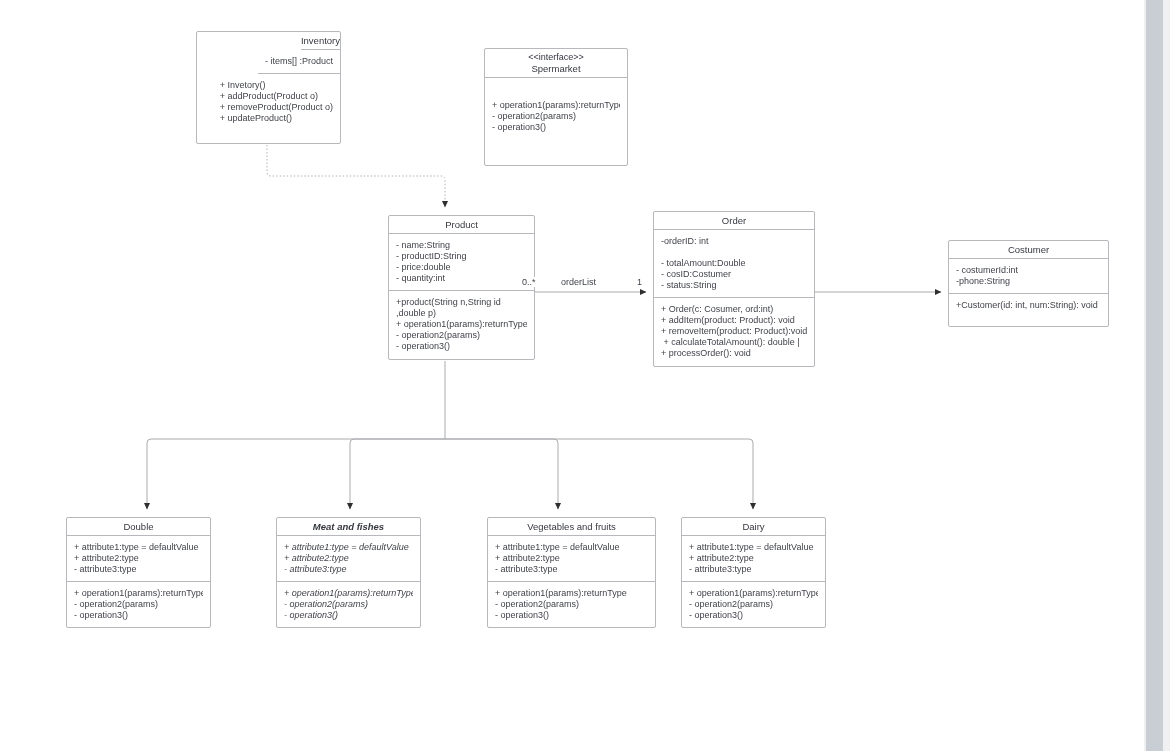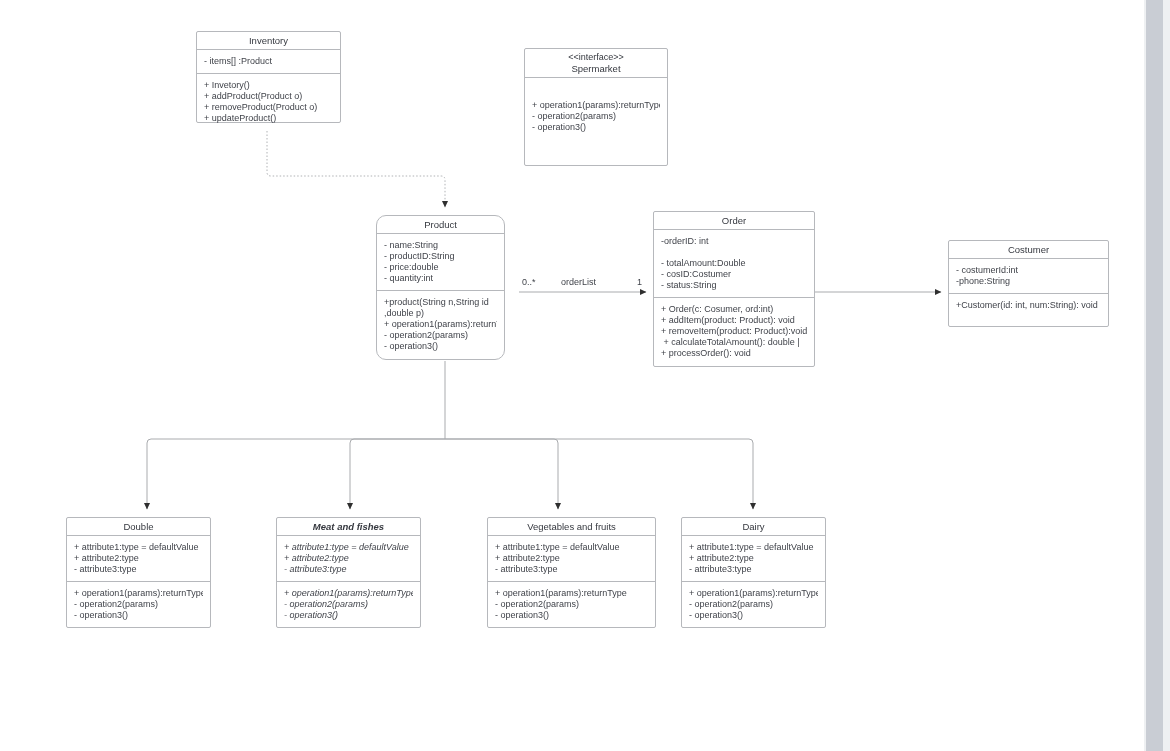--- a/index.html
+++ b/index.html
@@ -64,46 +64,46 @@
     </g>
     <g>
       <path d="M445,361 L445,439" fill="none" stroke="#a9abae" stroke-width="1"></path>
       <path d="M445,439 L151,439 Q147,439 147,443 L147,509" fill="none" stroke="#a9abae" stroke-width="1" marker-end="url(#arrow)"></path>
       <path d="M445,439 L354,439 Q350,439 350,443 L350,509" fill="none" stroke="#a9abae" stroke-width="1" marker-end="url(#arrow)"></path>
       <path d="M445,439 L554,439 Q558,439 558,443 L558,509" fill="none" stroke="#a9abae" stroke-width="1" marker-end="url(#arrow)"></path>
       <path d="M445,439 L749,439 Q753,439 753,443 L753,509" fill="none" stroke="#a9abae" stroke-width="1" marker-end="url(#arrow)"></path>
     </g>
   </svg>
 
-  <div class="uml-class" style="left:196px;top:31px;width:145px;height:92px;">
+  <div class="uml-class" style="left:196px;top:31px;width:145px;height:113px;align-items:flex-end;">
     <div class="uml-title">Inventory</div>
     <div class="uml-attrs">
         <div class="member-line">- items[] :Product</div>
       </div>
     <div class="uml-methods">
         <div class="member-line">+ Invetory()</div>
         <div class="member-line">+ addProduct(Product o)</div>
         <div class="member-line">+ removeProduct(Product o)</div>
         <div class="member-line">+ updateProduct()</div>
       </div>
   </div>
 
-  <div class="uml-class" style="left:524px;top:48px;width:144px;height:118px;">
+  <div class="uml-class" style="left:484px;top:48px;width:144px;height:118px;">
     <div class="uml-title two-line">
       <span class="stereotype">&lt;&lt;interface&gt;&gt;</span>
       <span class="class-name">Spermarket</span>
     </div>
     <div class="uml-methods pad-top">
         <div class="member-line">+ operation1(params):returnType</div>
         <div class="member-line">- operation2(params)</div>
         <div class="member-line">- operation3()</div>
       </div>
   </div>
 
-  <div class="uml-class" style="left:376px;top:215px;width:129px;height:145px;border-radius:10px;">
+  <div class="uml-class" style="left:388px;top:215px;width:147px;height:145px;">
     <div class="uml-title">Product</div>
     <div class="uml-attrs">
         <div class="member-line">- name:String</div>
         <div class="member-line">- productID:String</div>
         <div class="member-line">- price:double</div>
         <div class="member-line">- quantity:int</div>
       </div>
     <div class="uml-methods">
         <div class="member-line">+product(String n,String id</div>
         <div class="member-line">,double p)</div>

